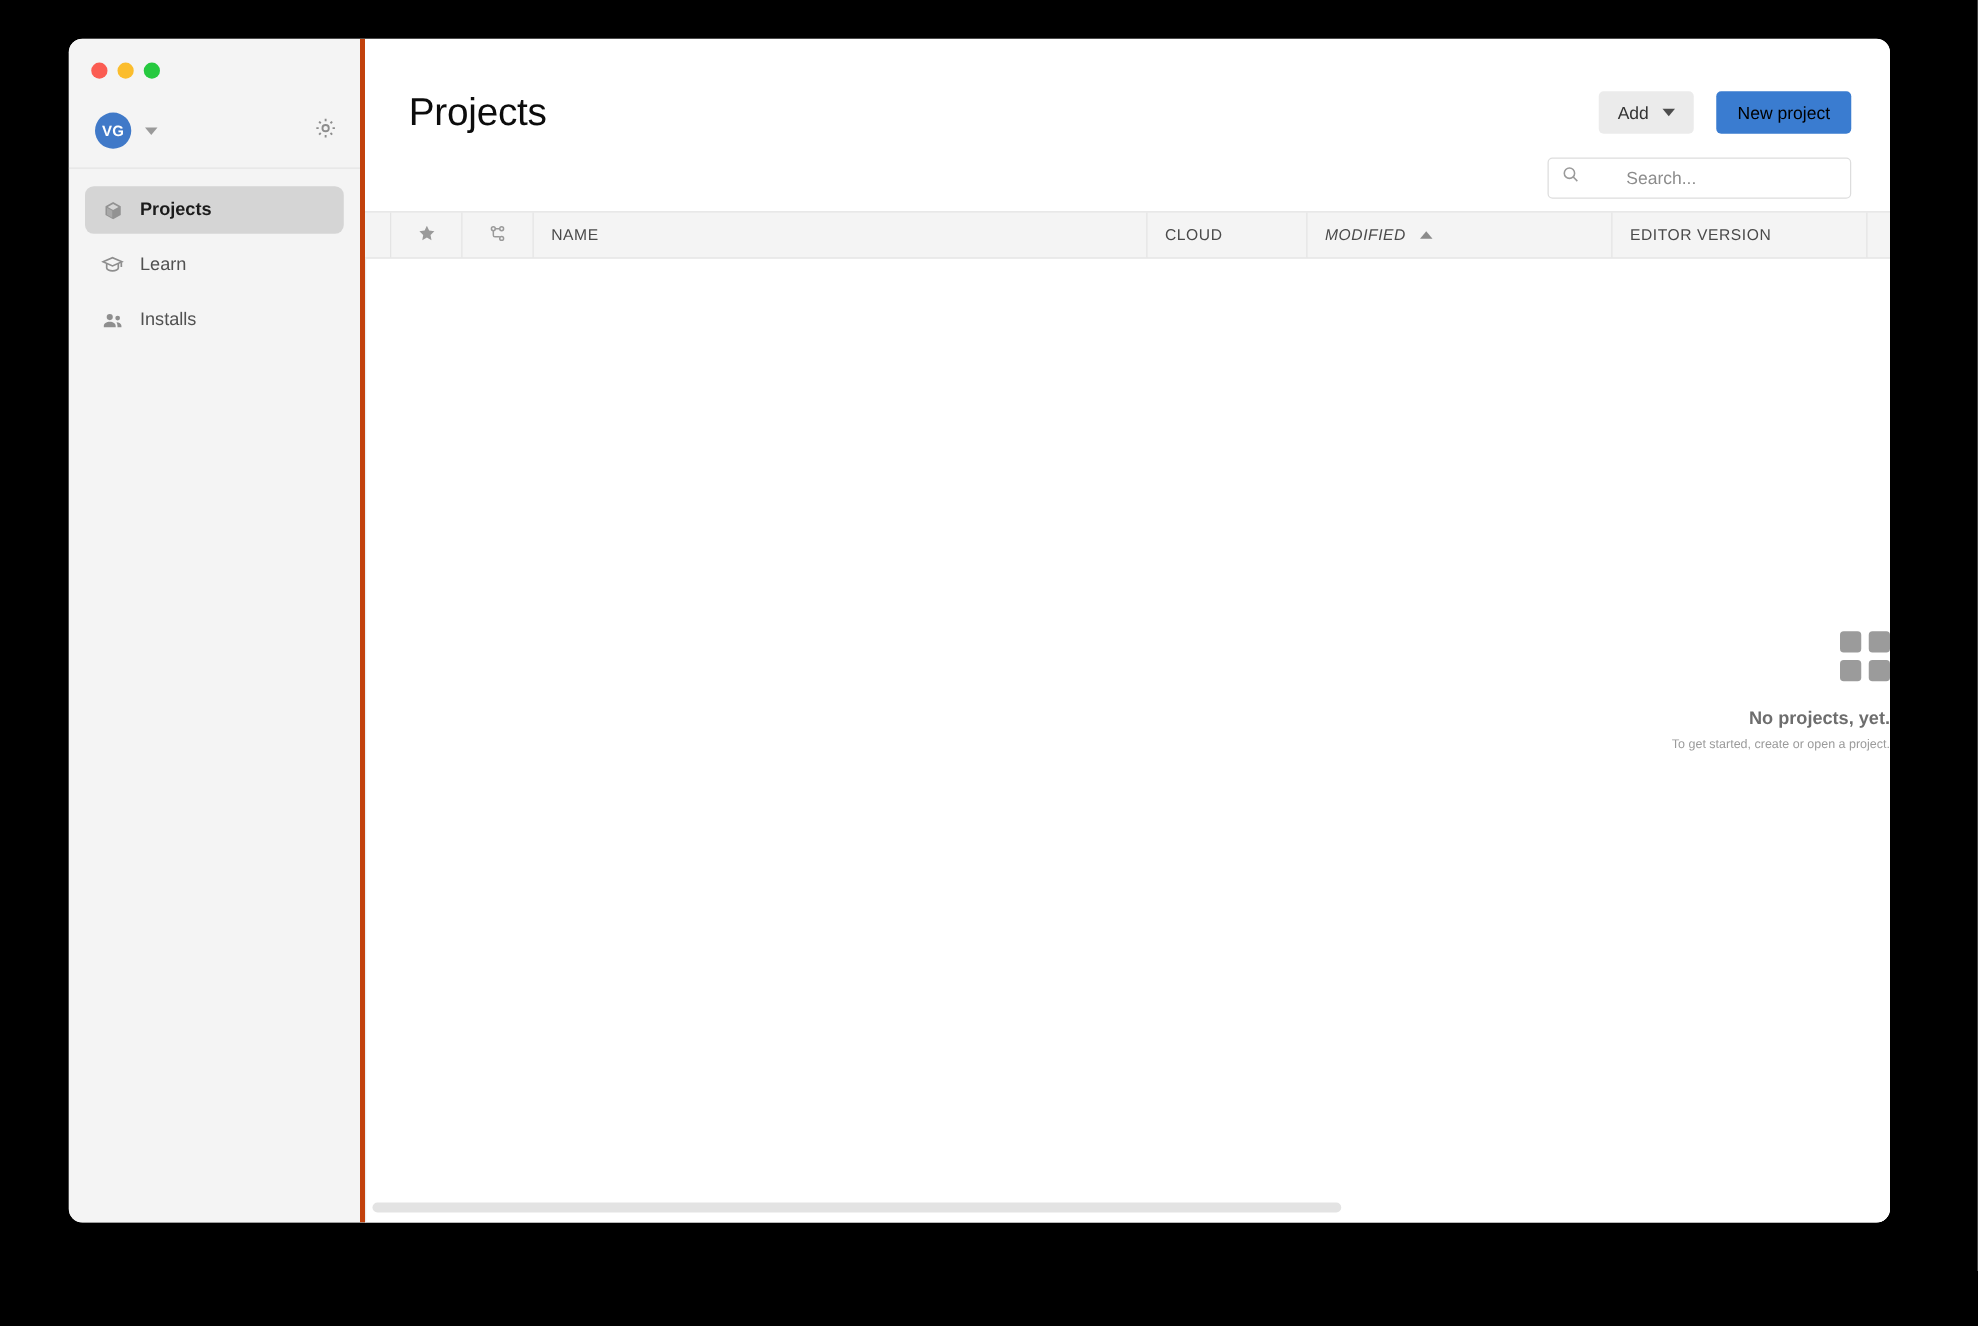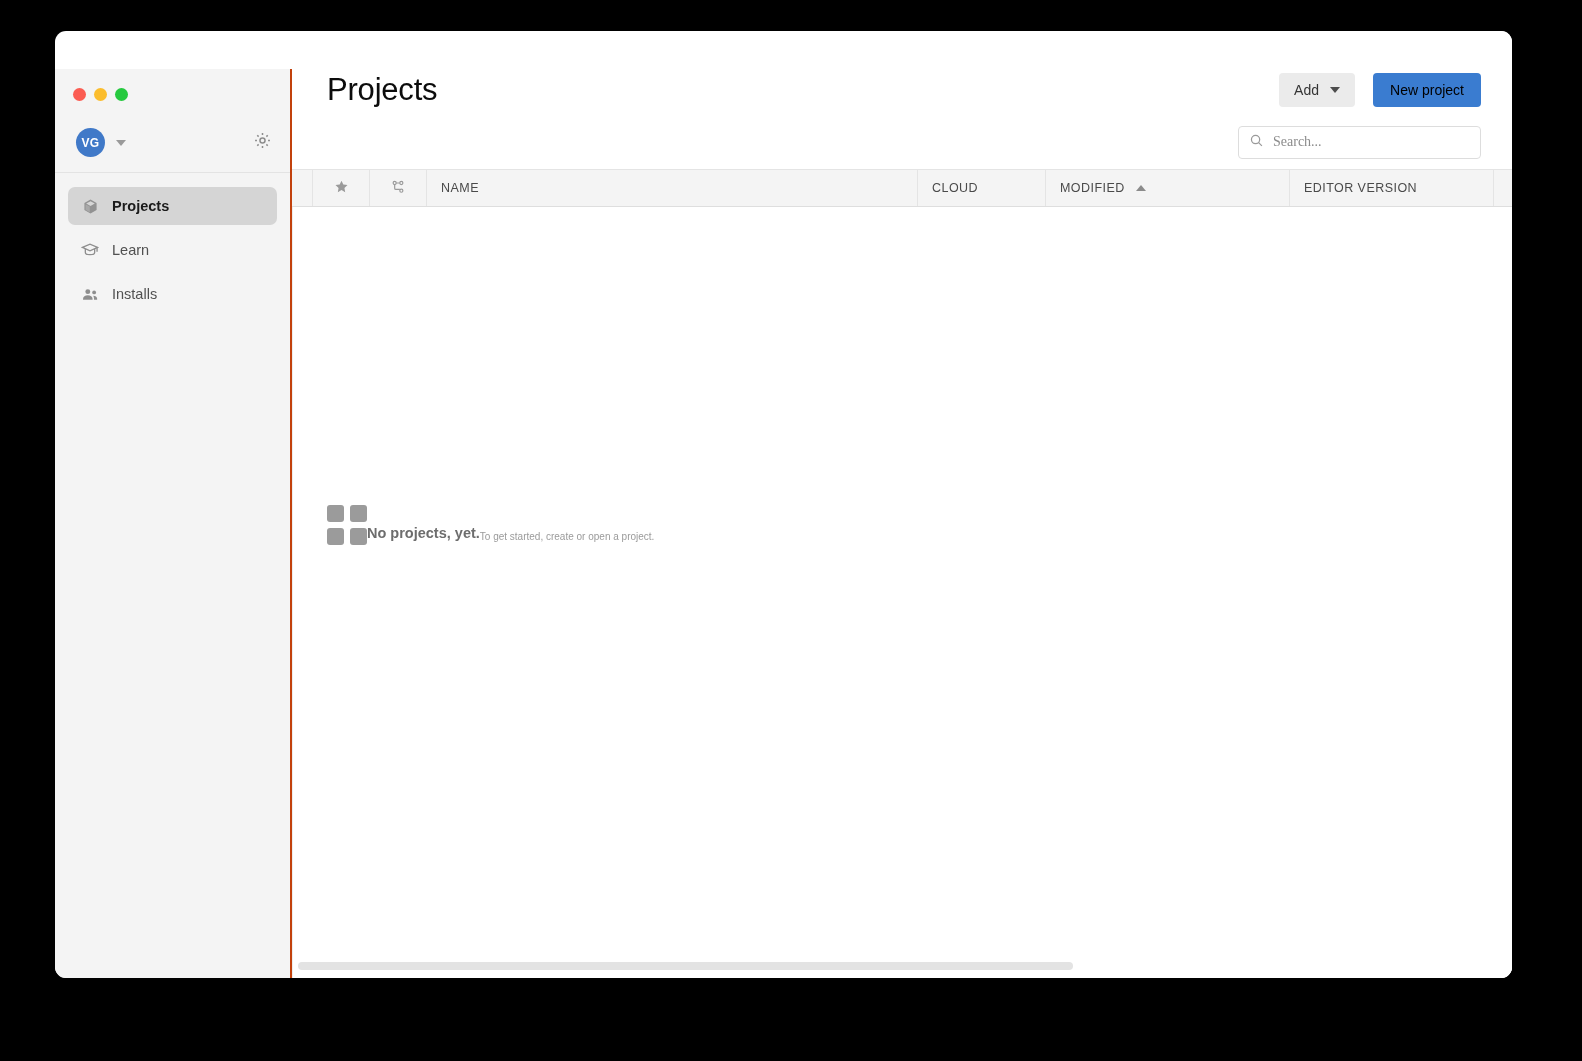--- a/index.html
+++ b/index.html
@@ -22,25 +22,24 @@
     border-radius: 11px;
     overflow: hidden;
     display: flex;
   }
 
   
   #sidebar {
     width: 237px;
     height: 100%;
     background: #f4f4f4;
-    border-right: 2px solid #c2410c;
+    border-right: 4px solid #c2410c;
     display: flex;
     flex-direction: column;
     flex: 0 0 237px;
-    margin-top: 38px;
   }
 
   .traffic-lights {
     display: flex;
     gap: 8px;
     padding: 19px 0 0 18px;
     height: 44px;
   }
   .tl {
     width: 13px; height: 13px; border-radius: 50%;
@@ -196,21 +195,22 @@
     padding: 0 10px;
     gap: 9px;
   }
   .search-input {
     border: none;
     outline: none;
     font-size: 14px;
     color: #a21caf;
     background: transparent;
     width: 100%;
-    font-family: Liberation Serif, serif;
+    font-family: Liberation Sans, sans-serif;
+    margin-left: 28px;
   }
   .search-input::placeholder { color: #8c8c8c; }
 
   
   .table-header {
     display: flex;
     height: 38px;
     background: #f4f4f4;
     border-top: 1px solid #e4e4e4;
     border-bottom: 1px solid #dedede;
@@ -225,21 +225,21 @@
     border-right: 1px solid #e4e4e4;
     padding-left: 14px;
     flex: 0 0 auto;
   }
   .th.center { justify-content: center; padding-left: 0; }
   .th-gutter { flex: 0 0 21px; }
   .th-star { flex: 0 0 57px; }
   .th-vcs { flex: 0 0 57px; }
   .th-name { flex: 0 0 491px; }
   .th-cloud { flex: 0 0 128px; }
-  .th-modified { flex: 0 0 244px; gap: 11px; }
+  .th-modified { flex: 0 0 244px; gap: 11px; font-style: italic; }
   .th-editor { flex: 0 0 204px; }
   .th-end { flex: 1 1 auto; border-right: none; }
 
   .sort-caret {
     width: 0; height: 0;
     border-left: 5px solid transparent;
     border-right: 5px solid transparent;
     border-bottom: 6px solid #8b8b8b;
   }
 
@@ -248,22 +248,22 @@
     position: relative;
     background: #ffffff;
     border-left: 1px solid #ededed;
   }
 
   .empty-state {
     position: absolute;
     left: 0; right: 0;
     top: 298px;
     display: flex;
-    align-items: center;
-    padding-left: 34px;
+    flex-direction: column;
+    align-items: flex-end;
   }
   .empty-grid {
     display: grid;
     grid-template-columns: 17px 17px;
     grid-template-rows: 17px 17px;
     gap: 6px;
     margin-bottom: 22px;
   }
   .empty-grid div {
     background: #9b9b9b;

